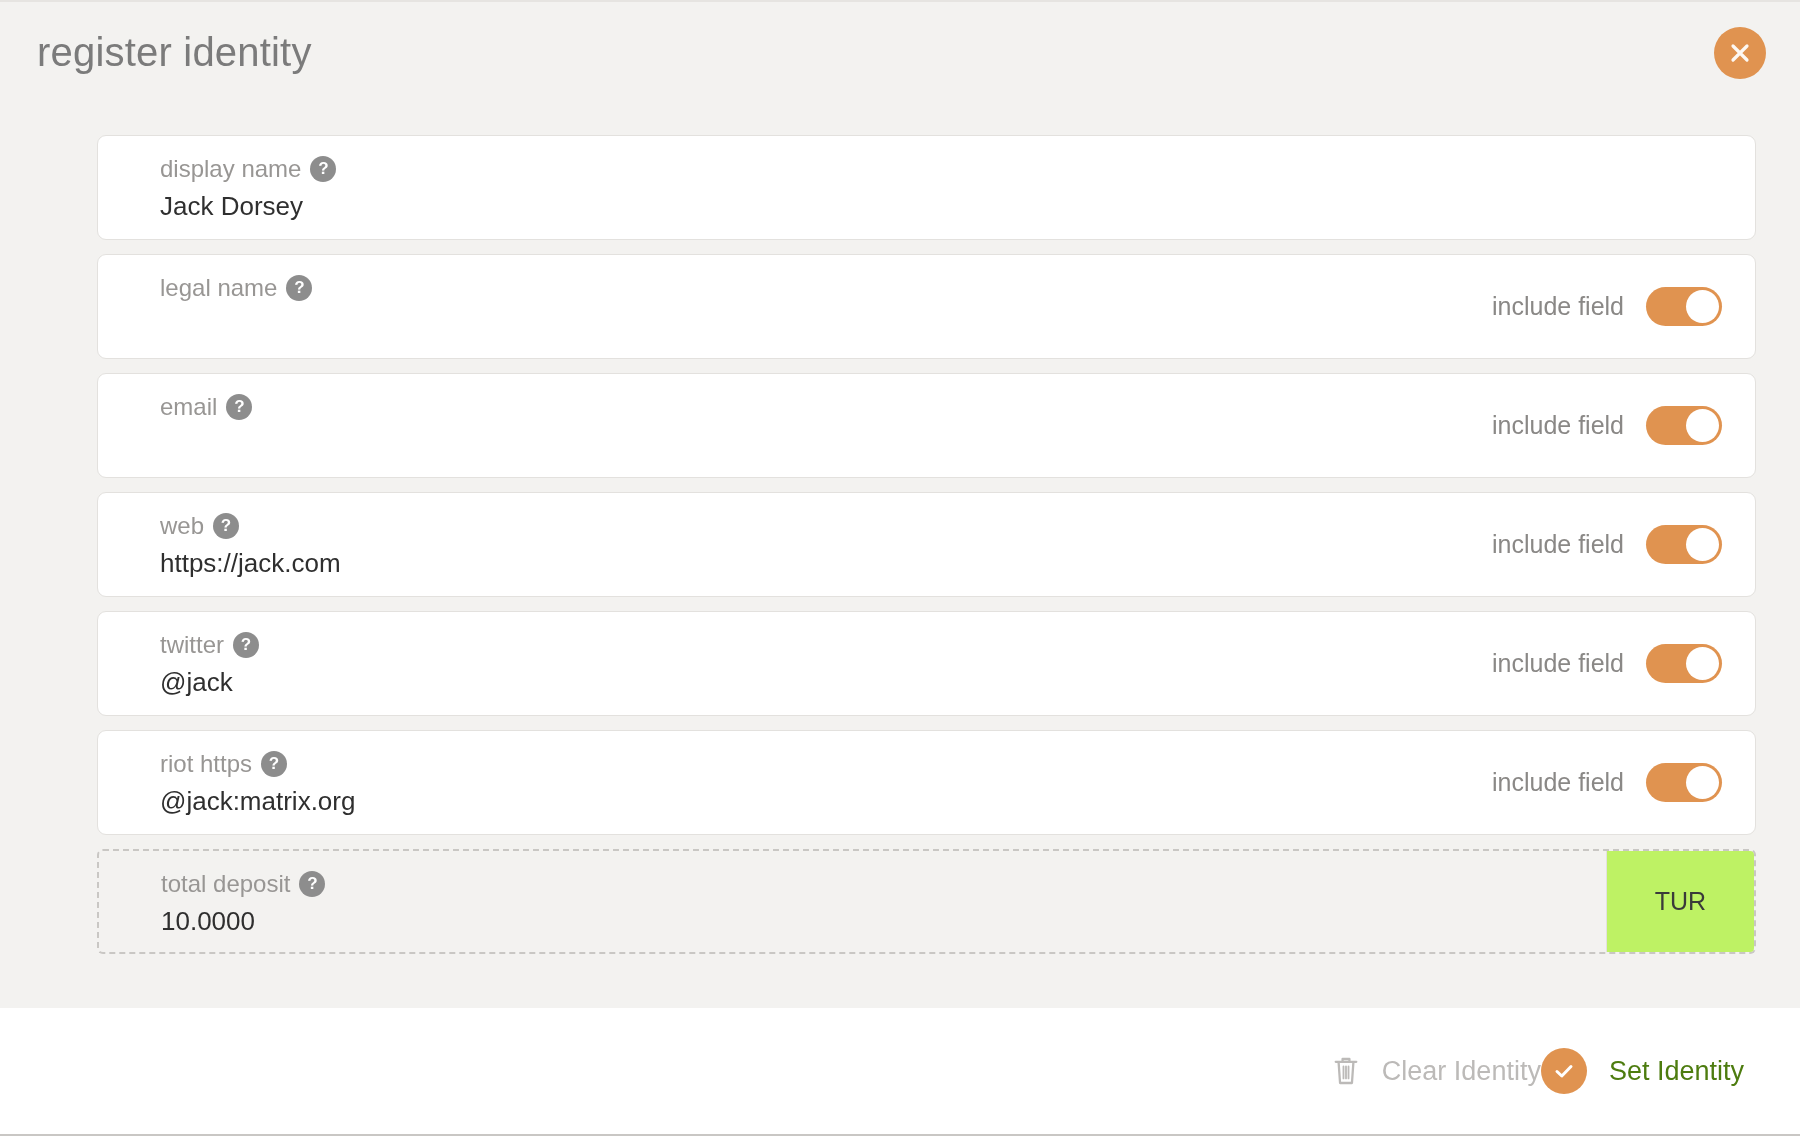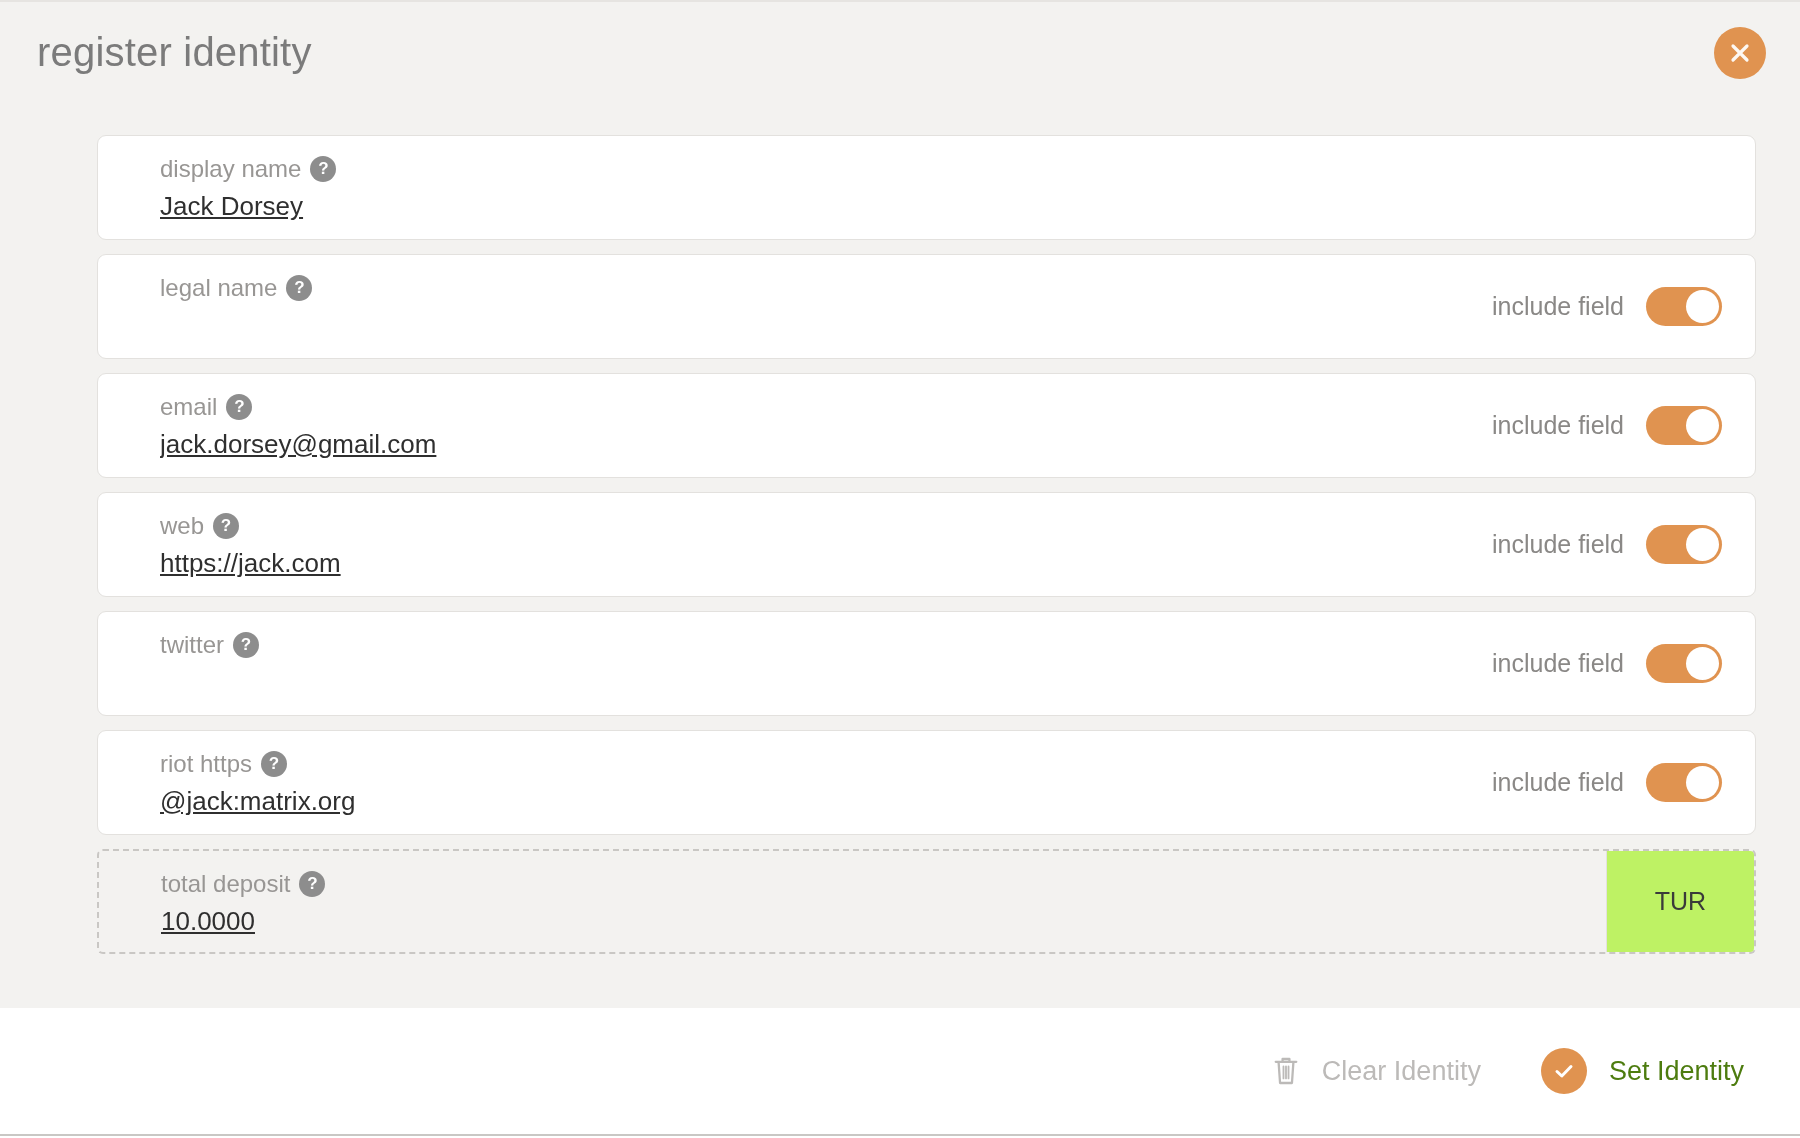--- a/index.html
+++ b/index.html
@@ -117,21 +117,20 @@
     padding-bottom: 1px;
   }
 
   .field-value {
     margin-top: 7px;
     font-size: 26px;
     color: #2f2f2f;
     line-height: 1.2;
     white-space: nowrap;
     overflow: hidden;
-    text-decoration: underline;
   }
 
   .field-aside {
     flex: none;
     display: flex;
     align-items: center;
     gap: 22px;
     padding-right: 33px;
     margin-left: 40px;
   }
@@ -188,21 +187,20 @@
     position: absolute;
     left: 0;
     top: 1008px;
     width: 1800px;
     height: 128px;
     background: #ffffff;
     display: flex;
     align-items: center;
     justify-content: flex-end;
     padding-right: 56px;
-    gap: 60px;
     border-bottom: 2px solid #c9c7c4;
   }
 
   .footer-action {
     display: flex;
     align-items: center;
     gap: 22px;
     background: none;
     border: none;
     cursor: pointer;
@@ -272,21 +270,20 @@
           </button>
         </div>
       </div>
 
       <div class="field-row">
         <div class="field-main">
           <div class="field-label">
             <span>email</span>
             <span class="help-icon">?</span>
           </div>
-          <div class="field-value">jack.dorsey@gmail.com</div>
         </div>
         <div class="field-aside">
           <span class="include-label">include field</span>
           <button class="toggle" data-on="true">
             <span class="knob"></span>
           </button>
         </div>
       </div>
 
       <div class="field-row">
@@ -304,20 +301,21 @@
           </button>
         </div>
       </div>
 
       <div class="field-row">
         <div class="field-main">
           <div class="field-label">
             <span>twitter</span>
             <span class="help-icon">?</span>
           </div>
+          <div class="field-value">@jack</div>
         </div>
         <div class="field-aside">
           <span class="include-label">include field</span>
           <button class="toggle" data-on="true">
             <span class="knob"></span>
           </button>
         </div>
       </div>
 
       <div class="field-row">

